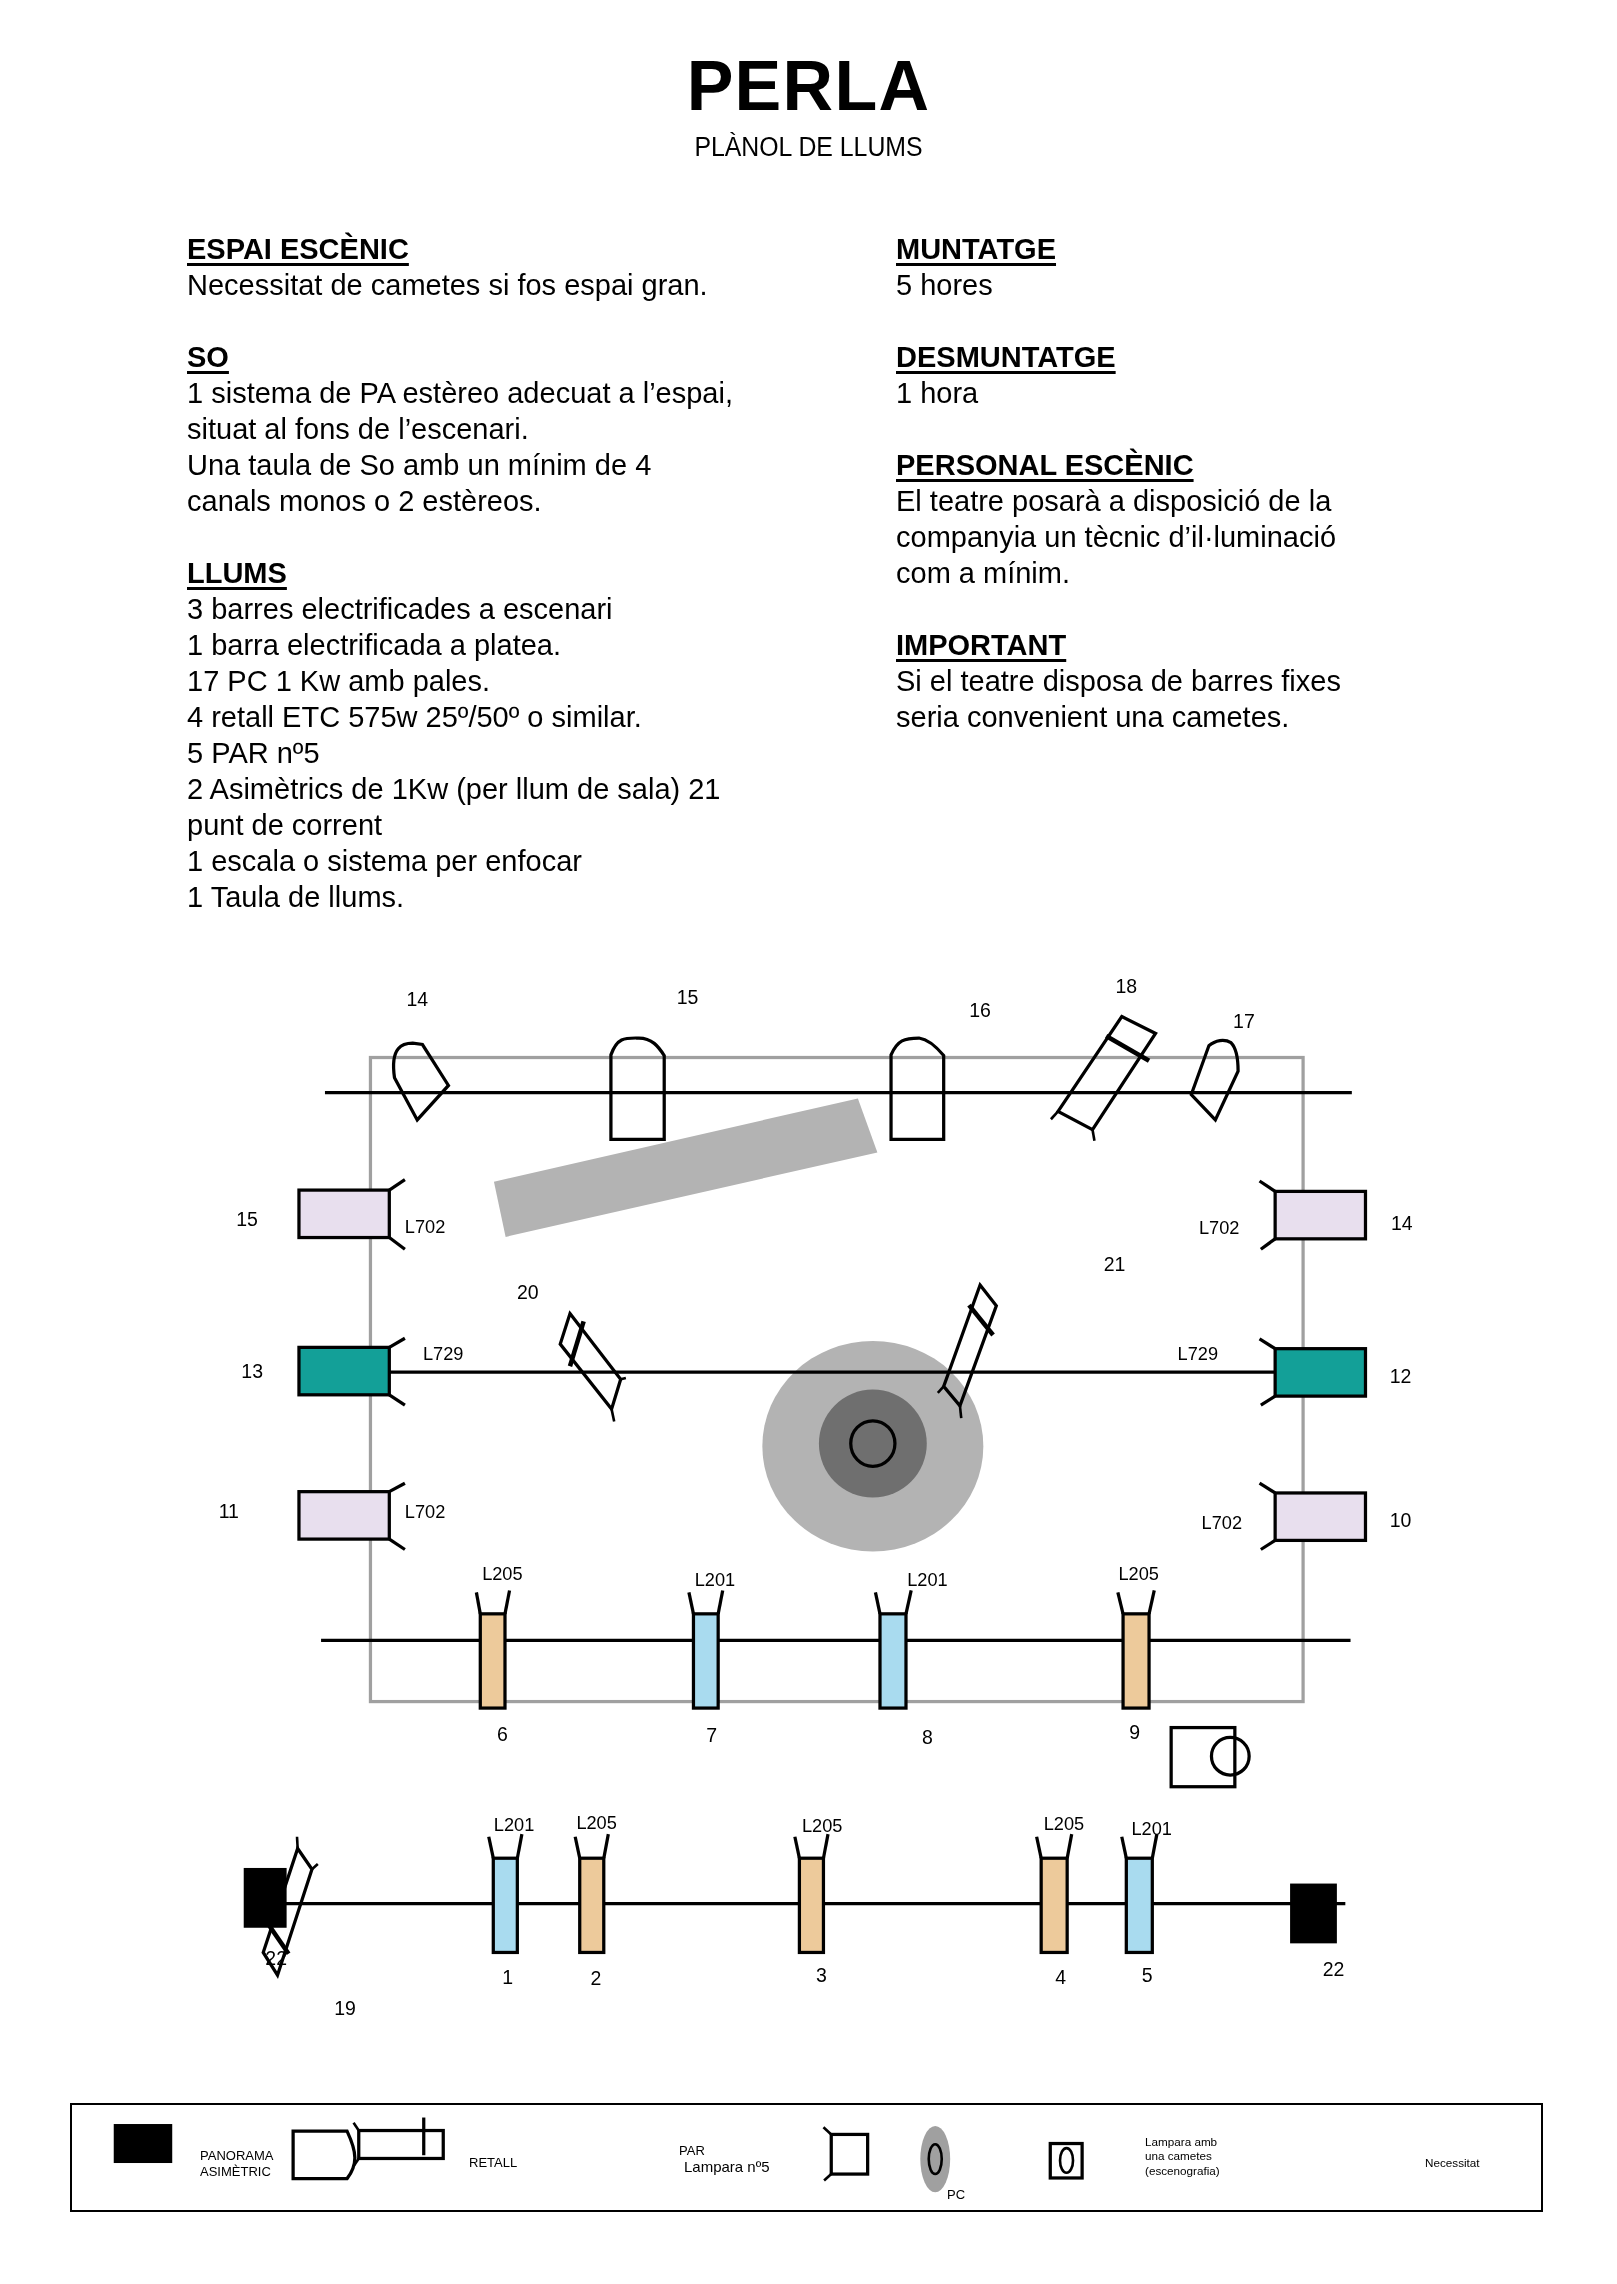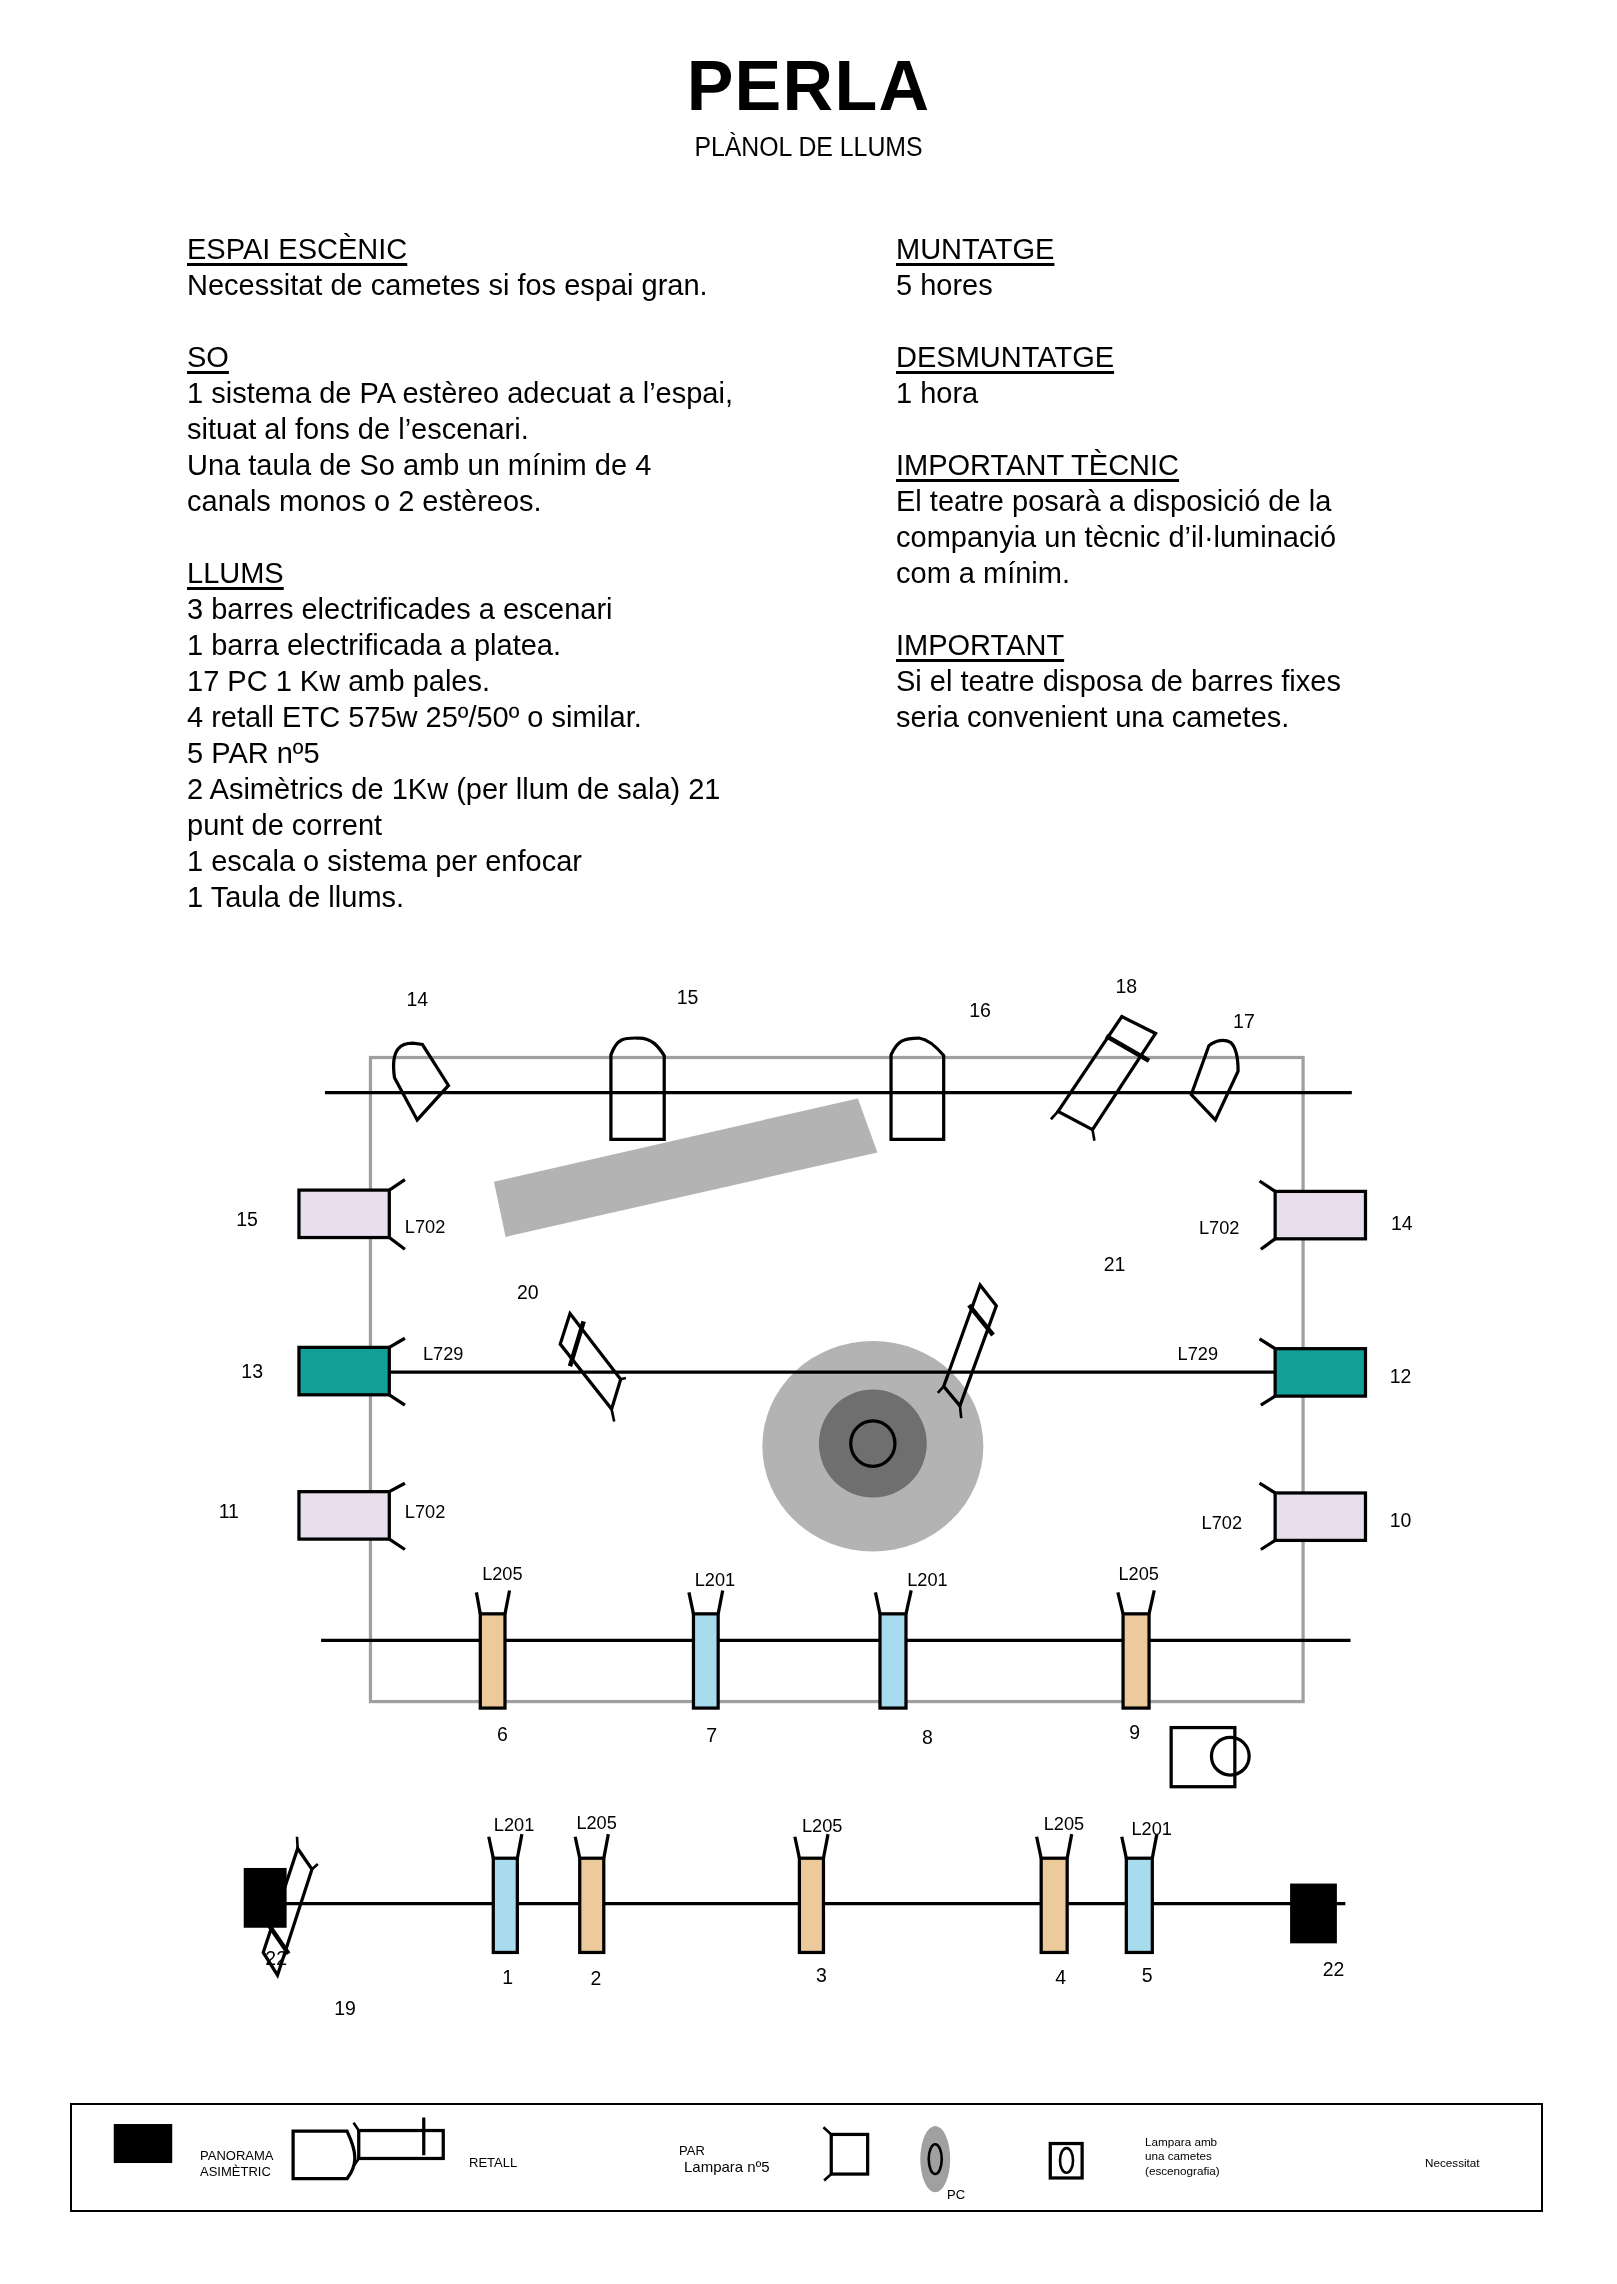--- a/index.html
+++ b/index.html
@@ -3,21 +3,21 @@
 <meta charset="utf-8">
 <style>
   html, body { margin: 0; padding: 0; background: #ffffff; }
   body { width: 1617px; height: 2284px; position: relative; overflow: hidden; font-family: "Liberation Sans", sans-serif; color: #000; }
   .title { position: absolute; left: 0; width: 1617px; top: 51px; text-align: center; font-weight: 700; font-size: 70px; letter-spacing: 1.3px; line-height: 1; }
   .subtitle { position: absolute; left: 0; width: 1617px; top: 134px; text-align: center; font-size: 27px; line-height: 1; transform: scaleX(0.92); }
   .col { position: absolute; top: 231px; font-size: 29px; line-height: 36px; }
   .col.left { left: 187px; width: 650px; }
   .col.right { left: 896px; width: 585px; }
   .section { margin-bottom: 36px; }
-  .section h2 { margin: 0; font-size: 29px; font-weight: 400; text-decoration: underline; text-underline-offset: 3.9px; text-decoration-thickness: 2.6px; line-height: 36px; }
+  .section h2 { margin: 0; font-size: 29px; font-weight: 700; text-decoration: underline; text-underline-offset: 3.9px; text-decoration-thickness: 2.6px; line-height: 36px; }
   .section .line { display: block; }
   svg#plan { position: absolute; left: 0; top: 0; }
   svg text { font-family: "Liberation Sans", sans-serif; fill: #000; }
   .legend-box { position: absolute; left: 70px; top: 2103px; width: 1473px; height: 109px; border: 2.6px solid #000; box-sizing: border-box; }
   .lg-text { position: absolute; font-size: 13px; line-height: 15.6px; }
 </style>
 </head>
 <body>
 
 <div class="title">PERLA</div>
@@ -52,21 +52,21 @@
 <div class="col right">
   <div class="section">
     <h2>MUNTATGE</h2>
     <span class="line">5 hores</span>
   </div>
   <div class="section">
     <h2>DESMUNTATGE</h2>
     <span class="line">1 hora</span>
   </div>
   <div class="section">
-    <h2>IMPORTANT TÈCNIC</h2>
+    <h2>PERSONAL ESCÈNIC</h2>
     <span class="line">El teatre posarà a disposició de la</span>
     <span class="line">companyia un tècnic d’il·luminació</span>
     <span class="line">com a mínim.</span>
   </div>
   <div class="section">
     <h2>IMPORTANT</h2>
     <span class="line">Si el teatre disposa de barres fixes</span>
     <span class="line">seria convenient una cametes.</span>
   </div>
 </div>

